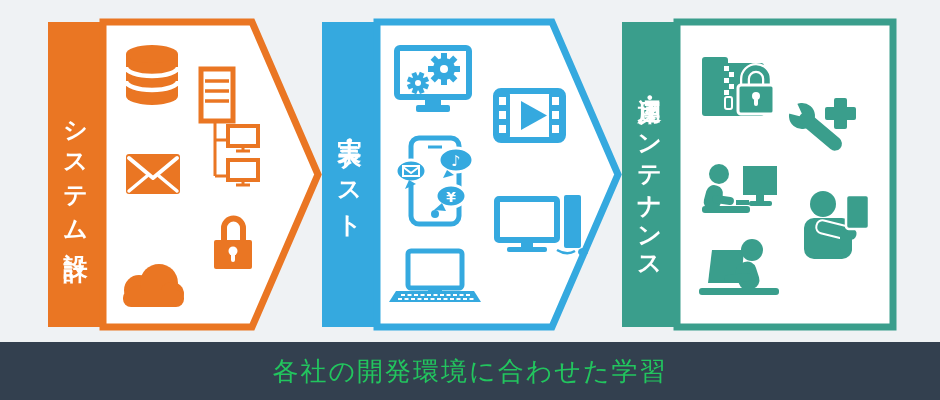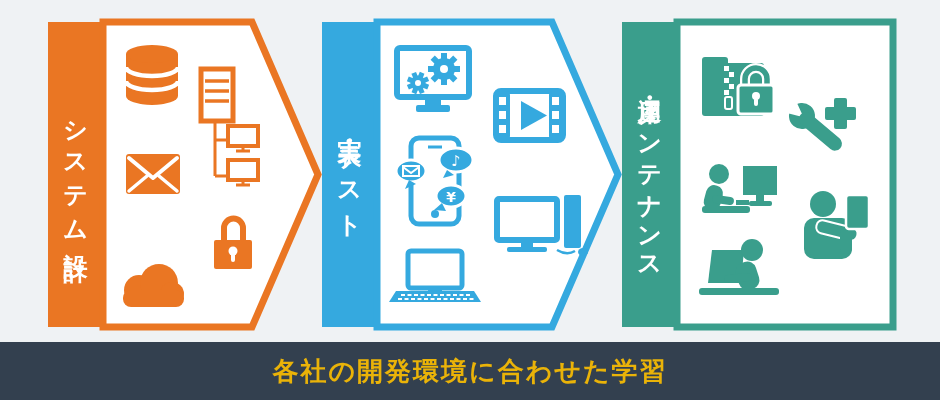--- a/index.html
+++ b/index.html
@@ -23,21 +23,21 @@
 
   .step-label-box{position:absolute;display:flex;align-items:center;justify-content:center;
     width:55px;height:305px;top:22px;pointer-events:none;}
   .step-label{writing-mode:vertical-rl;text-orientation:mixed;color:#fff;font-weight:bold;
     font-size:24px;letter-spacing:5px;line-height:1;}
   #label1{left:48px;} #label2{left:322px;} #label3{left:622px;}
   #label3 .step-label{letter-spacing:3px;}
 
   #caption-bar{position:absolute;left:0;top:342px;width:940px;height:58px;background:var(--bar);
     display:flex;align-items:center;justify-content:center;}
-  #caption-text{color:#eab308;font-size:26px;font-weight:bold;letter-spacing:2px;}
+  #caption-text{color:#22c55e;font-size:26px;font-weight:normal;letter-spacing:2px;}
 </style>
 </head>
 <body>
 
 <div id="stage">
 
   <svg id="diagram" width="940" height="340" viewBox="0 0 940 340" xmlns="http://www.w3.org/2000/svg">
 
     <g>
       <rect class="f-o" x="48" y="22" width="55" height="305"></rect>

